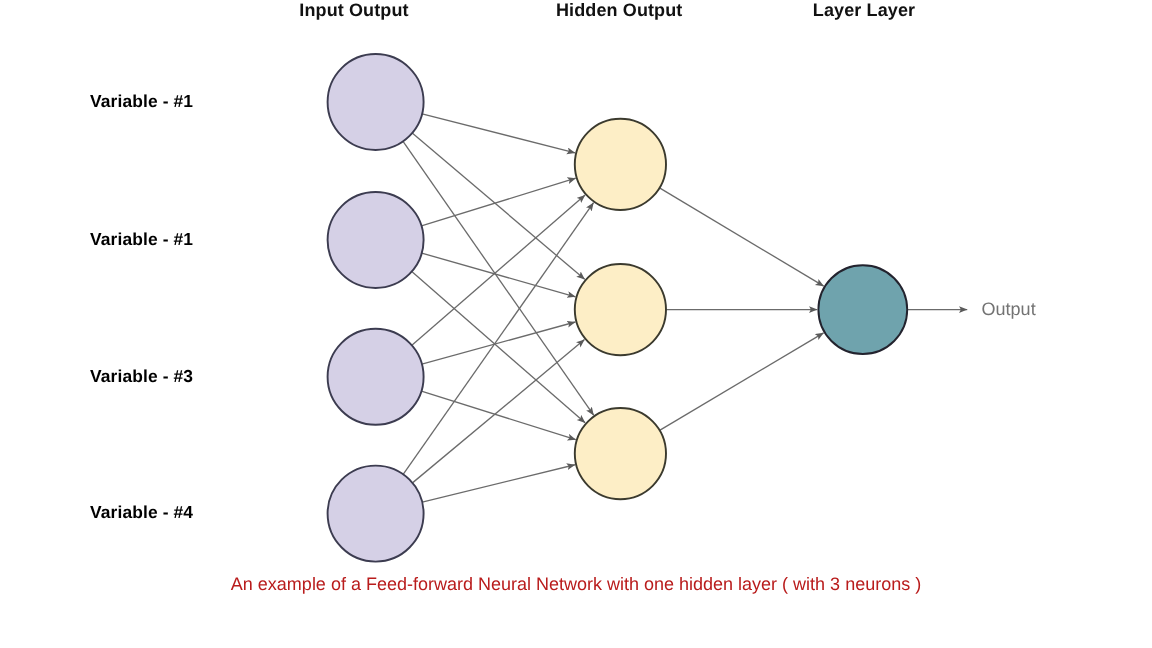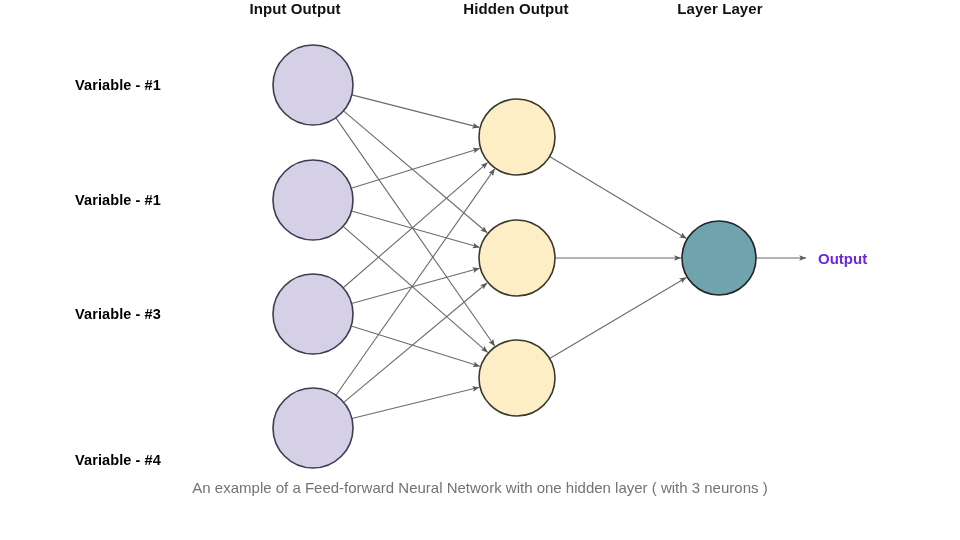--- a/index.html
+++ b/index.html
@@ -36,30 +36,30 @@
     font-size: 14.5px;
     font-weight: bold;
     color: #000000;
     white-space: nowrap;
     transform: translateY(-50%);
     letter-spacing: 0.1px;
   }
   .output-label {
     position: absolute;
     font-size: 15px;
-    font-weight: bold;
-    color: #6d28d9;
+    font-weight: normal;
+    color: #737373;
     white-space: nowrap;
     transform: translateY(-50%);
   }
   .caption {
     position: absolute;
     font-size: 15px;
     font-weight: normal;
-    color: #737373;
+    color: #b91c1c;
     white-space: nowrap;
     transform: translateX(-50%);
     text-align: center;
   }
 </style>
 </head>
 <body>
 
 <svg id="canvas" viewBox="0 0 960 540" xmlns="http://www.w3.org/2000/svg">
   <defs>
@@ -99,18 +99,18 @@
 
 <div id="titles-group">
     <div class="layer-title" style="left: 295px;">Input Output</div>
     <div class="layer-title" style="left: 516px;">Hidden Output</div>
     <div class="layer-title" style="left: 720px;">Layer Layer</div>
   </div>
 <div id="varlabels-group">
     <div class="var-label" style="left: 75px; top: 85px;">Variable - #1</div>
     <div class="var-label" style="left: 75px; top: 200px;">Variable - #1</div>
     <div class="var-label" style="left: 75px; top: 314px;">Variable - #3</div>
-    <div class="var-label" style="left: 75px; top: 428px; margin-top: 32px;">Variable - #4</div>
+    <div class="var-label" style="left: 75px; top: 428px;">Variable - #4</div>
   </div>
 
 <div class="output-label" id="output-label" style="left: 818px; top: 258px;">Output</div>
 
 <div class="caption" id="caption" style="left: 480px; top: 479px;">An example of a Feed-forward Neural Network with one hidden layer ( with 3 neurons )</div>
 
 </body></html>

